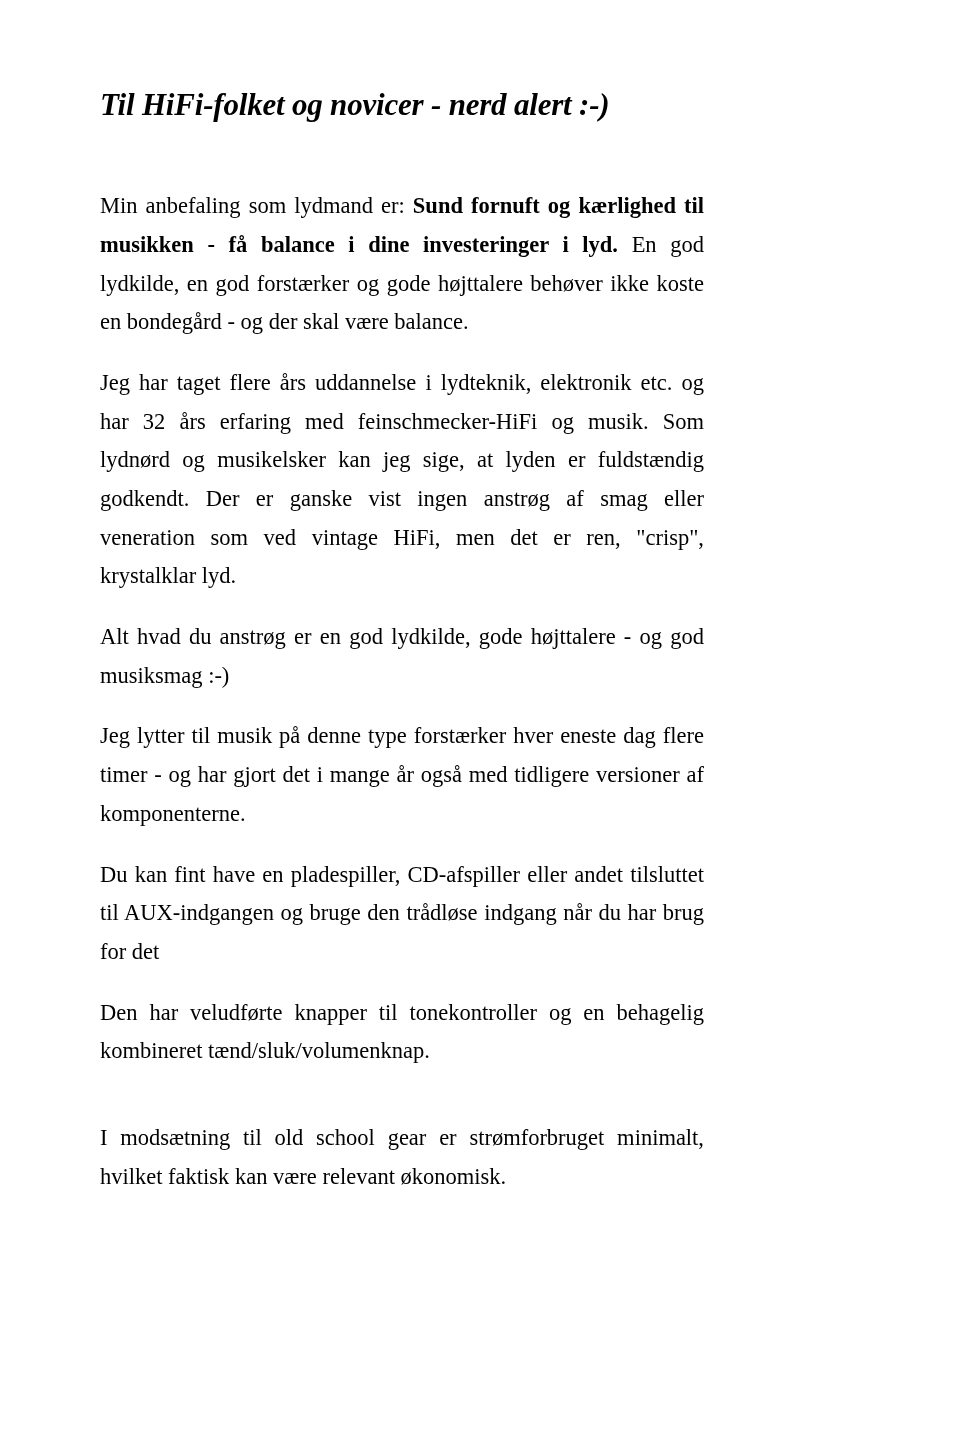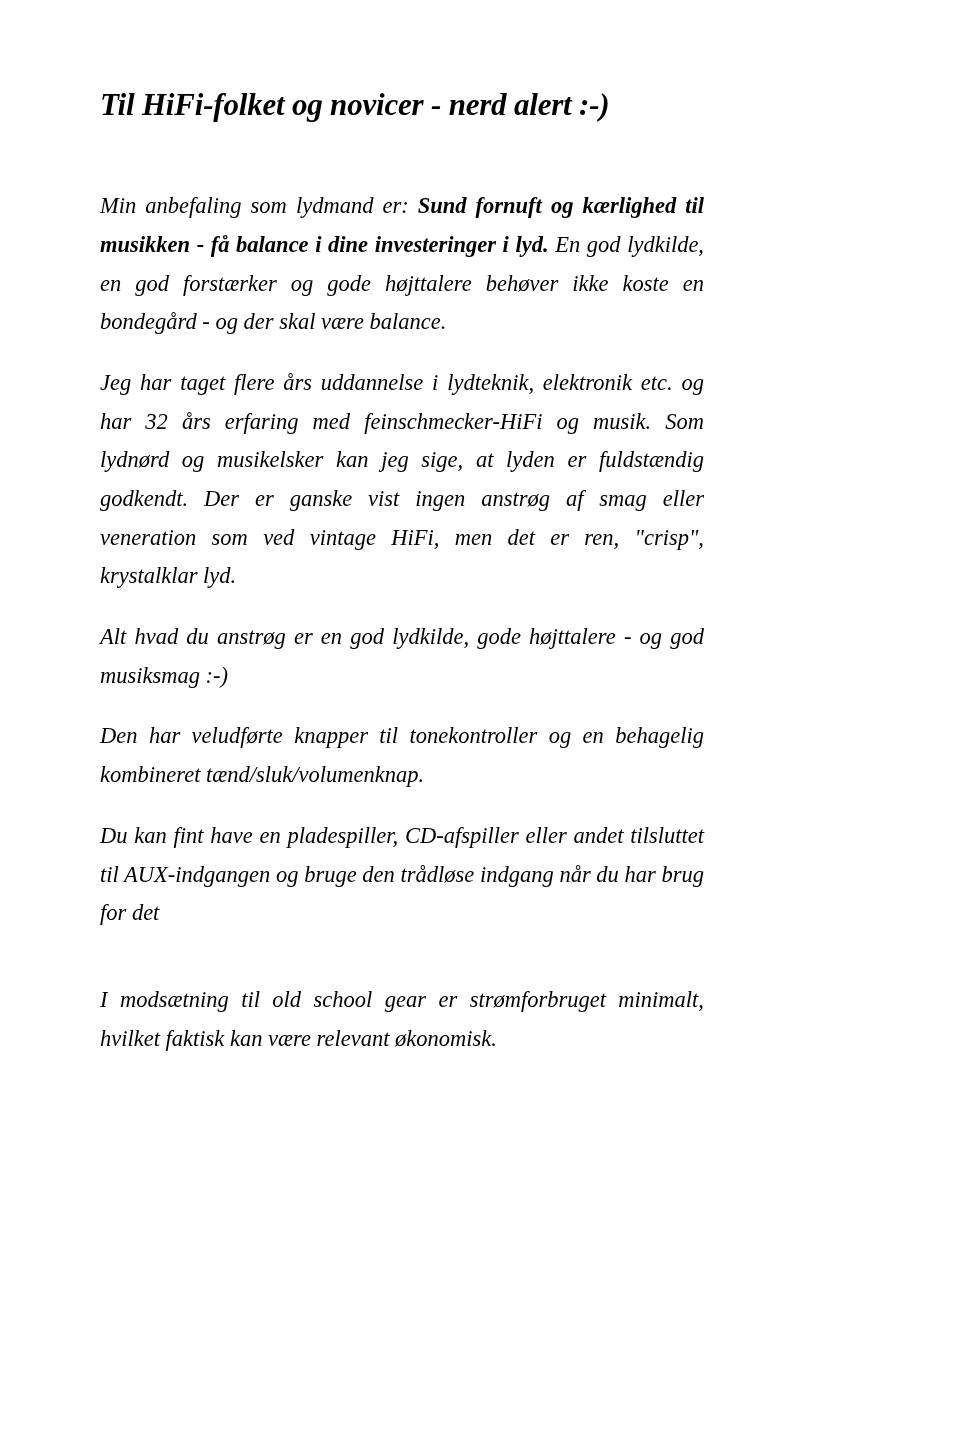--- a/index.html
+++ b/index.html
@@ -27,21 +27,20 @@
     line-height: 1.2;
     margin: 0 0 64px 0;
     letter-spacing: -0.2px;
   }
   p.para {
     font-size: 22.5px;
     line-height: 1.72;
     margin: 0 0 22px 0;
     text-align: justify;
     text-justify: inter-word;
-    font-style: italic;
   }
   p.para:last-child {
     margin-bottom: 15px;
   }
   .bold {
     font-weight: bold;
   }
   .spacer-gap {
     height: 26px;
   }
@@ -53,22 +52,23 @@
 
   <h1 class="doc-title">Til HiFi-folket og novicer - nerd alert :-)</h1>
 
   <p class="para"><span>Min anbefaling som lydmand er: </span><span class="bold">Sund fornuft og kærlighed til musikken - få balance i dine investeringer i lyd.</span><span> En god lydkilde, en god forstærker og gode højttalere behøver ikke koste en bondegård - og der skal være balance.</span></p>
 
 
   <p class="para">Jeg har taget flere års uddannelse i lydteknik, elektronik etc. og har 32 års erfaring med feinschmecker-HiFi og musik. Som lydnørd og musikelsker kan jeg sige, at lyden er fuldstændig godkendt. Der er ganske vist ingen anstrøg af smag eller veneration som ved vintage HiFi, men det er ren, "crisp", krystalklar lyd.</p>
 
   <p class="para">Alt hvad du anstrøg er en god lydkilde, gode højttalere - og god musiksmag :-)</p>
 
+  <p class="para">Jeg lytter  til musik på denne type forstærker hver eneste dag flere timer - og har gjort det i mange år også med tidligere versioner af komponenterne.</p>
+
+  <p class="para">Du kan fint have en pladespiller, CD-afspiller eller andet tilsluttet til AUX-indgangen og bruge den trådløse indgang når du har brug for det</p>
 
   <p class="para">Den har veludførte knapper til tonekontroller og en behagelig kombineret tænd/sluk/volumenknap.</p>
-
-  <p class="para">Du kan fint have en pladespiller, CD-afspiller eller andet tilsluttet til AUX-indgangen og bruge den trådløse indgang når du har brug for det</p>
 
   <div class="spacer-gap"></div>
 
   <p class="para">I modsætning til old school gear er strømforbruget minimalt, hvilket faktisk kan være relevant økonomisk.</p>
 
 </div>
 
 </body></html>

